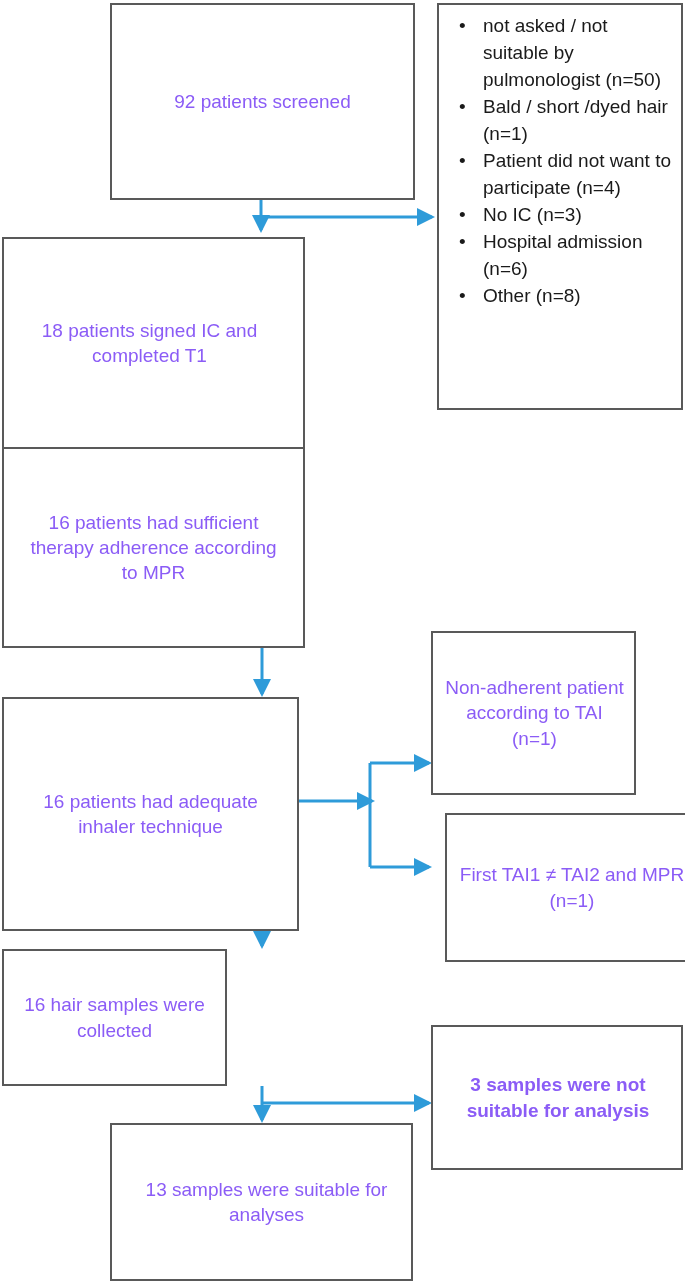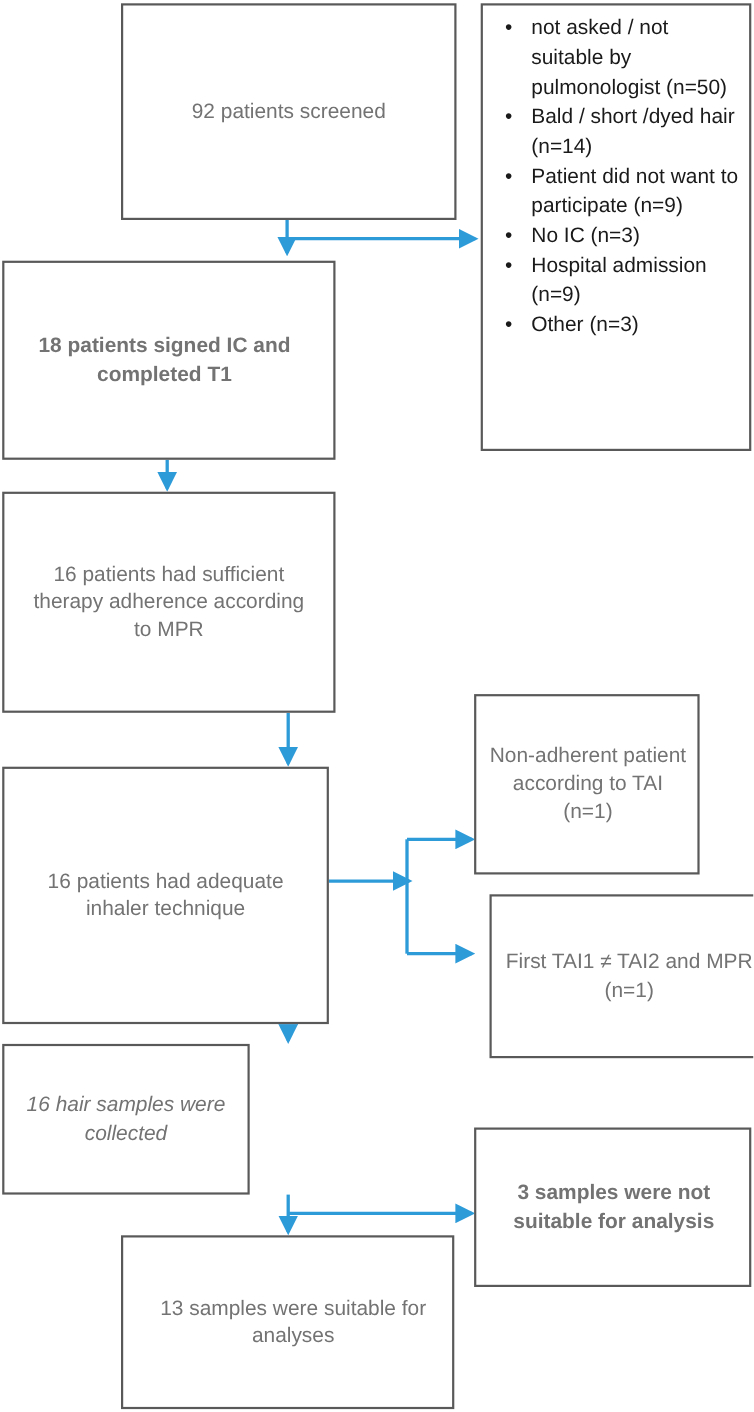--- a/index.html
+++ b/index.html
@@ -19,21 +19,21 @@
   }
   .box {
     position: absolute;
     box-sizing: border-box;
     border: 2px solid #595959;
     background: #ffffff;
     display: flex;
     align-items: center;
     justify-content: center;
     text-align: center;
-    color: #737373;
+    color: #8b5cf6;
     font-size: 19px;
     line-height: 1.32;
     padding: 6px 10px;
     z-index: 2;
   }
   .box-text {
     display: block;
     width: 100%;
   }
   .bullet-box {
@@ -129,62 +129,62 @@
   </div>
 
   <div class="bullet-box" style="left:437px; top:3px; width:246px; height:407px;">
     <ul class="bullet-list">
       <li class="bullet-item">
         <span class="bullet-dot">•</span>
         <span>not asked / not suitable by pulmonologist (n=50)</span>
       </li>
       <li class="bullet-item">
         <span class="bullet-dot">•</span>
-        <span>Bald / short /dyed hair (n=14)</span>
+        <span>Bald / short /dyed hair (n=1)</span>
       </li>
       <li class="bullet-item">
         <span class="bullet-dot">•</span>
-        <span>Patient did not want to participate (n=9)</span>
+        <span>Patient did not want to participate (n=4)</span>
       </li>
       <li class="bullet-item">
         <span class="bullet-dot">•</span>
         <span>No IC (n=3)</span>
       </li>
       <li class="bullet-item">
         <span class="bullet-dot">•</span>
-        <span>Hospital admission (n=9)</span>
+        <span>Hospital admission (n=6)</span>
       </li>
       <li class="bullet-item">
         <span class="bullet-dot">•</span>
-        <span>Other (n=3)</span>
+        <span>Other (n=8)</span>
       </li>
     </ul>
   </div>
 
-  <div class="box" style="left:2px; top:237px; width:303px; height:181px; padding-left:6px; padding-right:14px;font-weight:bold;">
+  <div class="box" style="left:2px; top:237px; width:303px; height:212px; padding-left:6px; padding-right:14px;">
     <span class="box-text">18 patients signed IC and completed T1</span>
   </div>
 
   <div class="box" style="left:2px; top:447px; width:303px; height:201px; padding-left:16px; padding-right:16px;">
     <span class="box-text">16 patients had sufficient therapy adherence according to MPR</span>
   </div>
 
   <div class="box" style="left:2px; top:697px; width:297px; height:234px; padding-left:14px; padding-right:14px;">
     <span class="box-text">16 patients had adequate inhaler technique</span>
   </div>
 
   <div class="box" style="left:431px; top:631px; width:205px; height:164px; padding-left:12px; padding-right:10px;">
     <span class="box-text">Non-adherent patient according to TAI (n=1)</span>
   </div>
 
   <div class="box" style="left:445px; top:813px; width:252px; height:149px; padding-left:12px; padding-right:10px;justify-content:flex-end;">
     <span class="box-text">First TAI1 ≠ TAI2 and MPR (n=1)</span>
   </div>
 
-  <div class="box" style="left:2px; top:949px; width:225px; height:137px; padding-left:12px; padding-right:12px;font-style:italic;">
+  <div class="box" style="left:2px; top:949px; width:225px; height:137px; padding-left:12px; padding-right:12px;">
     <span class="box-text">16 hair samples were collected</span>
   </div>
 
   <div class="box" style="left:431px; top:1025px; width:252px; height:145px; padding-left:12px; padding-right:10px;font-weight:bold;">
     <span class="box-text">3 samples were not suitable for analysis</span>
   </div>
 
   <div class="box" style="left:110px; top:1123px; width:303px; height:158px; padding-left:14px; padding-right:4px;">
     <span class="box-text">13 samples were suitable for analyses</span>
   </div>

